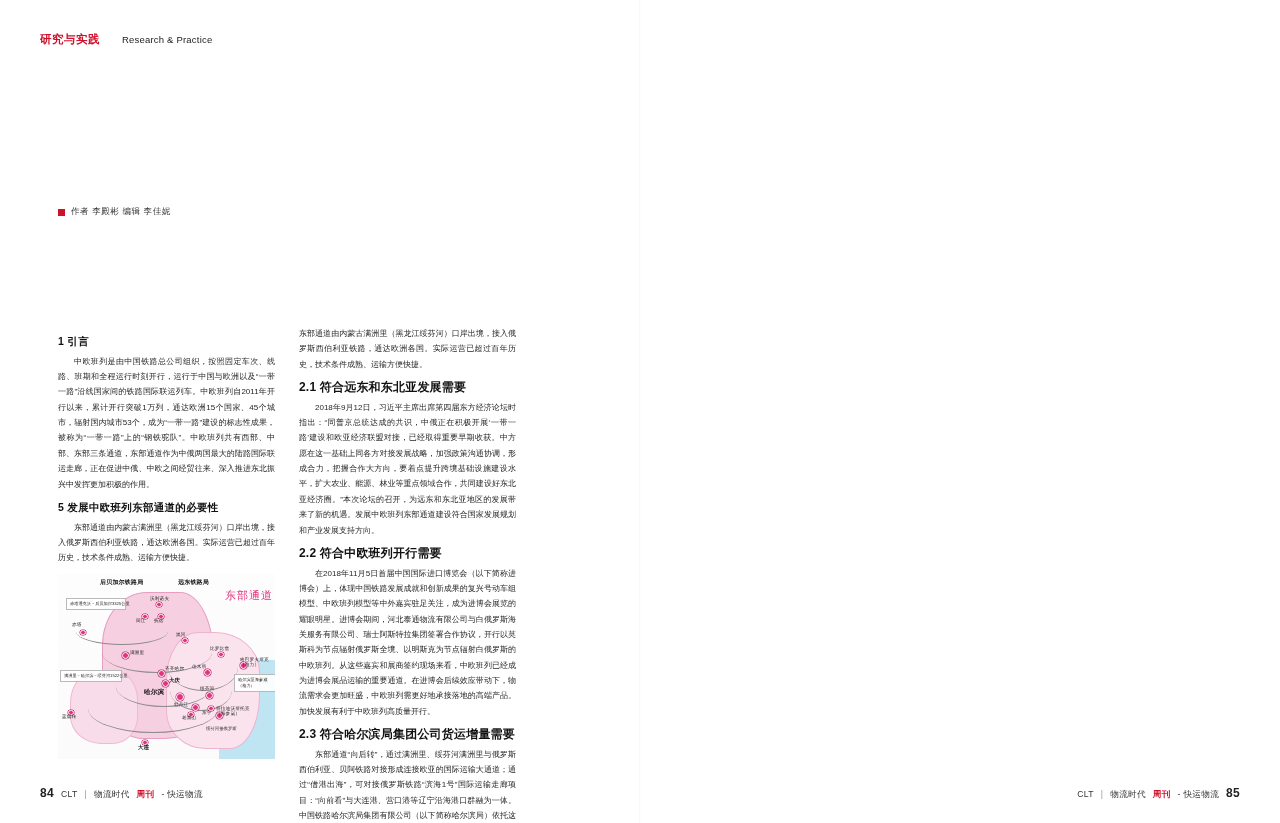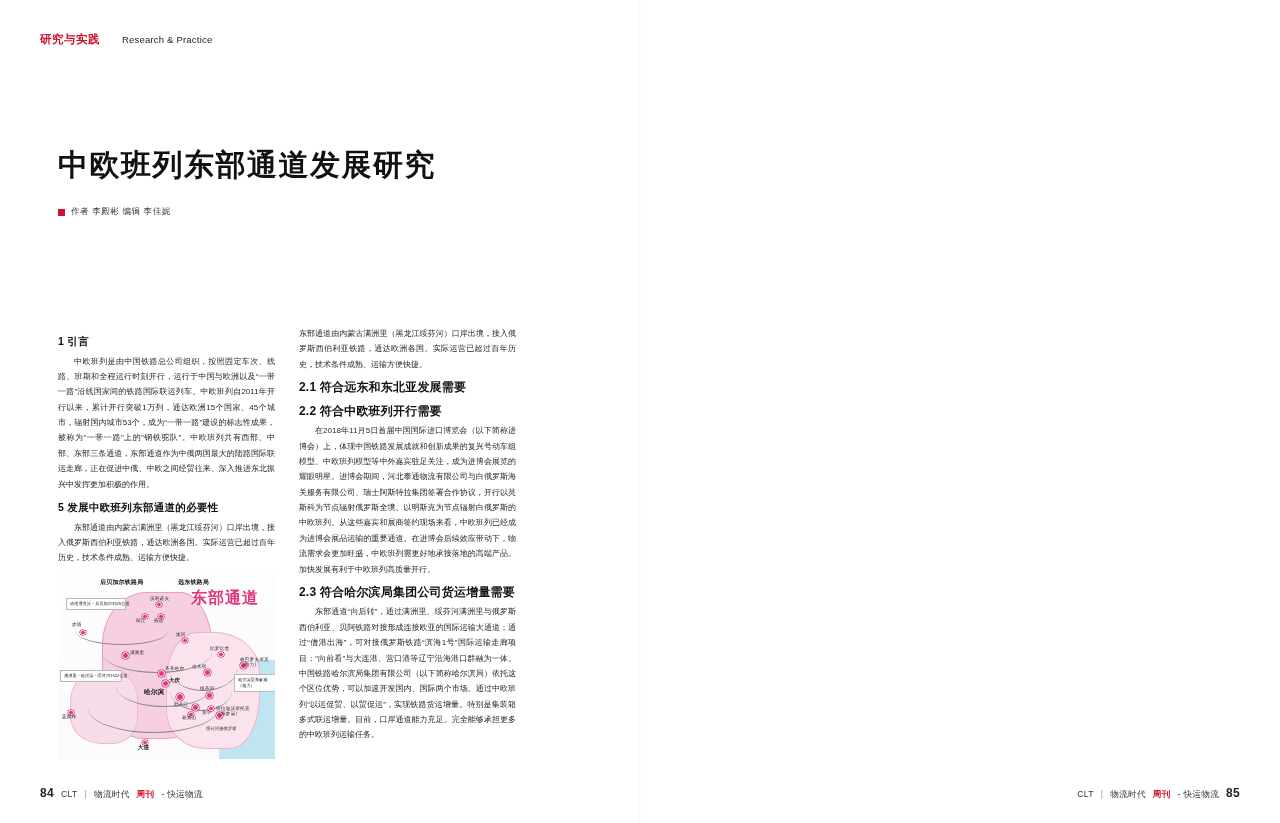--- a/index.html
+++ b/index.html
@@ -73,22 +73,22 @@
     border-radius:40% 36% 38% 46%/44% 40% 36% 38%;
   }
   .map .railc{position:absolute;border-bottom:1px solid #8a8a8a;border-radius:50%;}
   .map .dot{position:absolute;width:5px;height:5px;border-radius:50%;background:#e0347f;border:1px solid #fff;box-shadow:0 0 0 .5px #c01e68;}
   .map .dot.sm{width:3.5px;height:3.5px;}
   .map .lab{position:absolute;font-size:4.6px;color:#222;white-space:nowrap;letter-spacing:.2px;}
   .map .lab.big{font-size:6.6px;font-weight:bold;color:#111;}
   .map .lab.mid{font-size:5.4px;font-weight:bold;color:#111;}
   .map .lab.hdr{font-size:6px;font-weight:bold;color:#111;}
   .map .banner{
-    position:absolute;right:16px;top:14px;
-    font-size:16px;font-weight:bold;color:#e0347f;letter-spacing:1px;
+    position:absolute;right:2px;top:14px;
+    font-size:11px;font-weight:normal;color:#e0347f;letter-spacing:1px;
     text-shadow:0 0 2px #fff;
   }
   .map .infobox{
     position:absolute;border:1px solid #b9b9b9;background:rgba(255,255,255,.9);
     font-size:4.2px;line-height:1.45;color:#222;padding:2px 3px;white-space:nowrap;
   }
   .map .cap{position:absolute;font-size:4.4px;color:#333;}
 
   
   .footer{position:absolute;bottom:22px;font-size:8.6px;color:#3a3a3a;display:flex;align-items:baseline;gap:7px;letter-spacing:.3px;}
@@ -105,21 +105,20 @@
 
 <div class="spread">
 
   <div class="page page-left">
 
     <div class="runhead">
       <span class="cn">研究与实践</span>
       <span class="en">Research &amp; Practice</span>
     </div>
 
-    <div class="title">中欧班列东部通道发展研究</div>
 
     <div class="byline">
       <span class="sq"></span>
       <span class="txt">作者 李殿彬  编辑 李佳妮</span>
     </div>
 
 
     <div class="cols">
 
       <div class="col">
@@ -210,20 +209,21 @@
 
             <div class="infobox" style="left:176px;top:100px;width:34px;white-space:normal;">哈尔滨至海参崴（格力）</div>
             <div class="cap" style="left:148px;top:152px;width:58px;white-space:normal;line-height:1.3;">绥芬河接俄罗斯</div>
           </div>
         </div>
       </div>
 
       <div class="col">
         <p class="body cont">东部通道由内蒙古满洲里（黑龙江绥芬河）口岸出境，接入俄罗斯西伯利亚铁路，通达欧洲各国。实际运营已超过百年历史，技术条件成熟、运输方便快捷。</p>
         <div class="h3">2.1 符合远东和东北亚发展需要</div>
+        <p class="body">2018年9月12日，习近平主席出席第四届东方经济论坛时指出：“同普京总统达成的共识，中俄正在积极开展‘一带一路’建设和欧亚经济联盟对接，已经取得重要早期收获。中方愿在这一基础上同各方对接发展战略，加强政策沟通协调，形成合力，把握合作大方向，要着点提升跨境基础设施建设水平，扩大农业、能源、林业等重点领域合作，共同建设好东北亚经济圈。”本次论坛的召开，为远东和东北亚地区的发展带来了新的机遇。发展中欧班列东部通道建设符合国家发展规划和产业发展支持方向。</p>
         <div class="h3">2.2 符合中欧班列开行需要</div>
         <p class="body">在2018年11月5日首届中国国际进口博览会（以下简称进博会）上，体现中国铁路发展成就和创新成果的复兴号动车组模型、中欧班列模型等中外嘉宾驻足关注，成为进博会展览的耀眼明星。进博会期间，河北泰通物流有限公司与白俄罗斯海关服务有限公司、瑞士阿斯特拉集团签署合作协议，开行以莫斯科为节点辐射俄罗斯全境、以明斯克为节点辐射白俄罗斯的中欧班列。从这些嘉宾和展商签约现场来看，中欧班列已经成为进博会展品运输的重要通道。在进博会后续效应带动下，物流需求会更加旺盛，中欧班列需更好地承接落地的高端产品。加快发展有利于中欧班列高质量开行。</p>
         <div class="h3">2.3 符合哈尔滨局集团公司货运增量需要</div>
         <p class="body">东部通道“向后转”，通过满洲里、绥芬河满洲里与俄罗斯西伯利亚、贝阿铁路对接形成连接欧亚的国际运输大通道；通过“借港出海”，可对接俄罗斯铁路“滨海1号”国际运输走廊项目：“向前看”与大连港、营口港等辽宁沿海港口群融为一体。中国铁路哈尔滨局集团有限公司（以下简称哈尔滨局）依托这个区位优势，可以加速开发国内、国际两个市场。通过中欧班列“以运促贸、以贸促运”，实现铁路货运增量。特别是集装箱多式联运增量。目前，口岸通道能力充足。完全能够承担更多的中欧班列运输任务。</p>
       </div>
     </div>
 
     <div class="footer footer-left">
       <span class="pg">84</span>
       <span class="brand">CLT</span>

